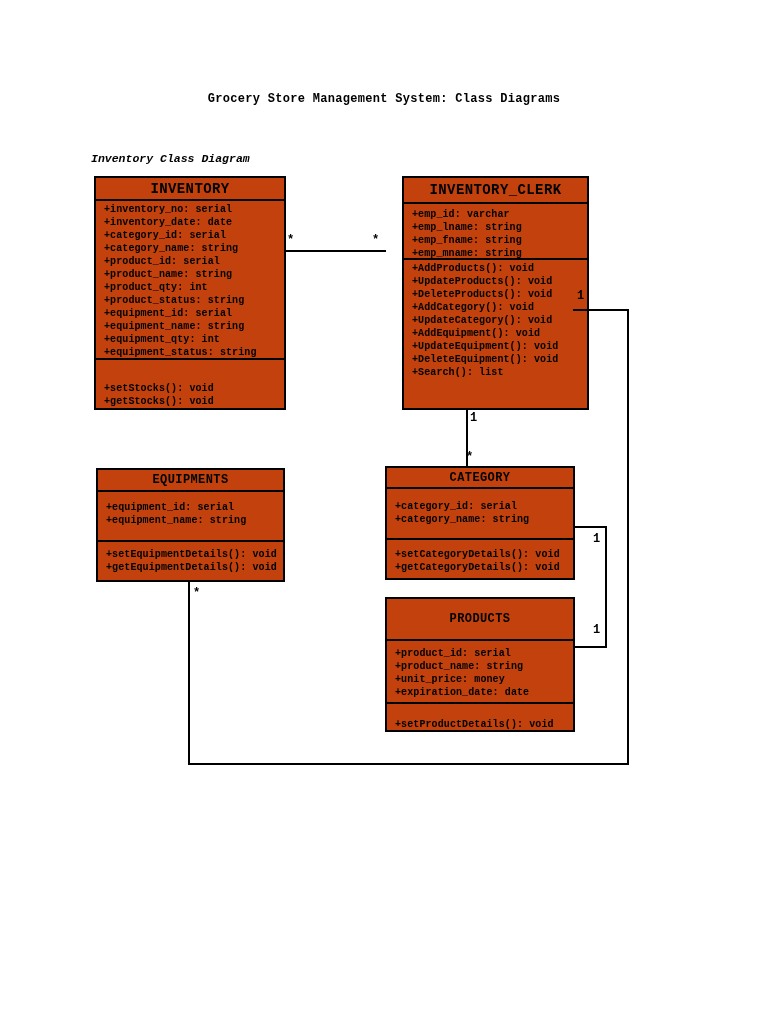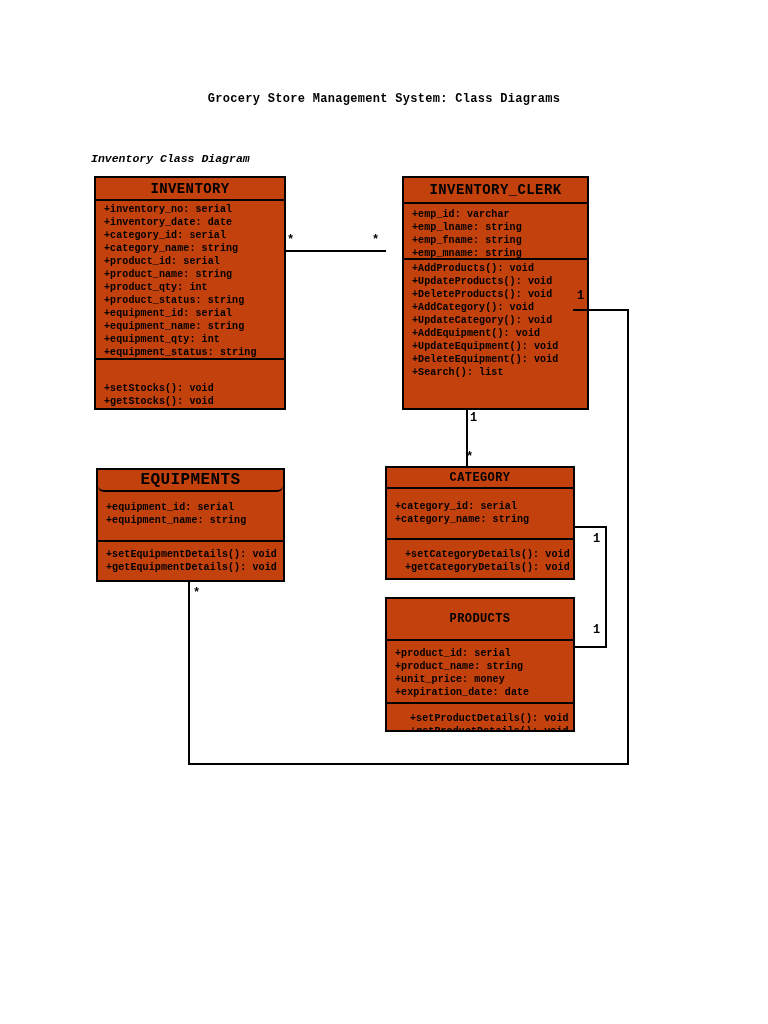--- a/index.html
+++ b/index.html
@@ -42,33 +42,33 @@
   #box-inventory .cls-title{height:23px;font-size:14px;}
   #box-inventory .cls-attrs{height:159px;padding-top:2px;}
   #box-inventory .cls-methods{padding-top:22px;}
 
   #box-clerk{left:402px;top:176px;width:187px;height:234px;}
   #box-clerk .cls-title{height:26px;font-size:14px;}
   #box-clerk .cls-attrs{height:56px;padding-top:4px;}
   #box-clerk .cls-methods{padding-top:2px;}
 
   #box-equipments{left:96px;top:468px;width:189px;height:114px;}
-  #box-equipments .cls-title{height:22px;font-size:16px;border-radius:6px;}
+  #box-equipments .cls-title{height:22px;font-size:12px;}
   #box-equipments .cls-attrs{height:50px;padding-top:9px;}
   #box-equipments .cls-methods{padding-top:6px;}
 
   #box-category{left:385px;top:466px;width:190px;height:114px;}
   #box-category .cls-title{height:21px;font-size:12px;}
   #box-category .cls-attrs{height:51px;padding-top:11px;}
-  #box-category .cls-methods{padding-top:8px;padding-left:10px;}
+  #box-category .cls-methods{padding-top:8px;}
 
   #box-products{left:385px;top:597px;width:190px;height:135px;}
   #box-products .cls-title{height:42px;font-size:12px;}
   #box-products .cls-attrs{height:63px;padding-top:6px;}
-  #box-products .cls-methods{padding-top:8px;margin-left:15px;}
+  #box-products .cls-methods{padding-top:14px;}
 
   
   .edge{position:absolute;background:#000;}
   #edge-a{left:286px;top:250px;width:100px;height:2px;}
   #edge-b{left:466px;top:410px;width:2px;height:58px;}
   #edge-c1{left:573px;top:309px;width:56px;height:2px;}
   #edge-c2{left:627px;top:309px;width:2px;height:456px;}
   #edge-c3{left:188px;top:763px;width:441px;height:2px;}
   #edge-c4{left:188px;top:582px;width:2px;height:183px;}
   #edge-d1{left:575px;top:526px;width:32px;height:2px;}

